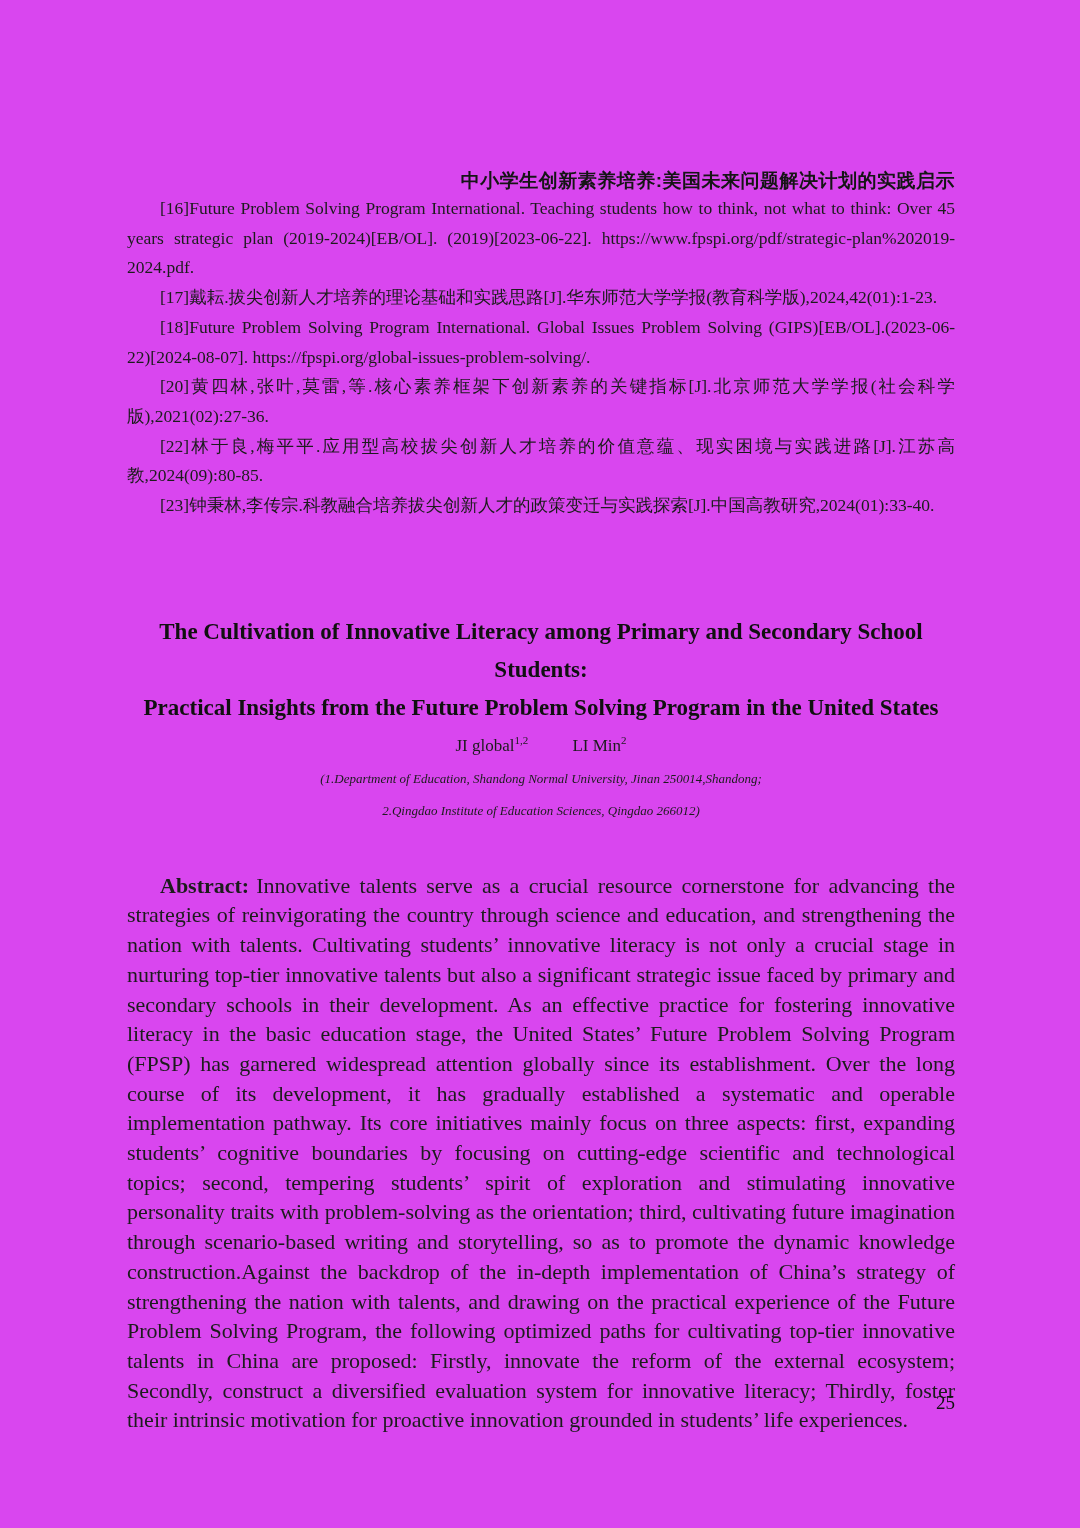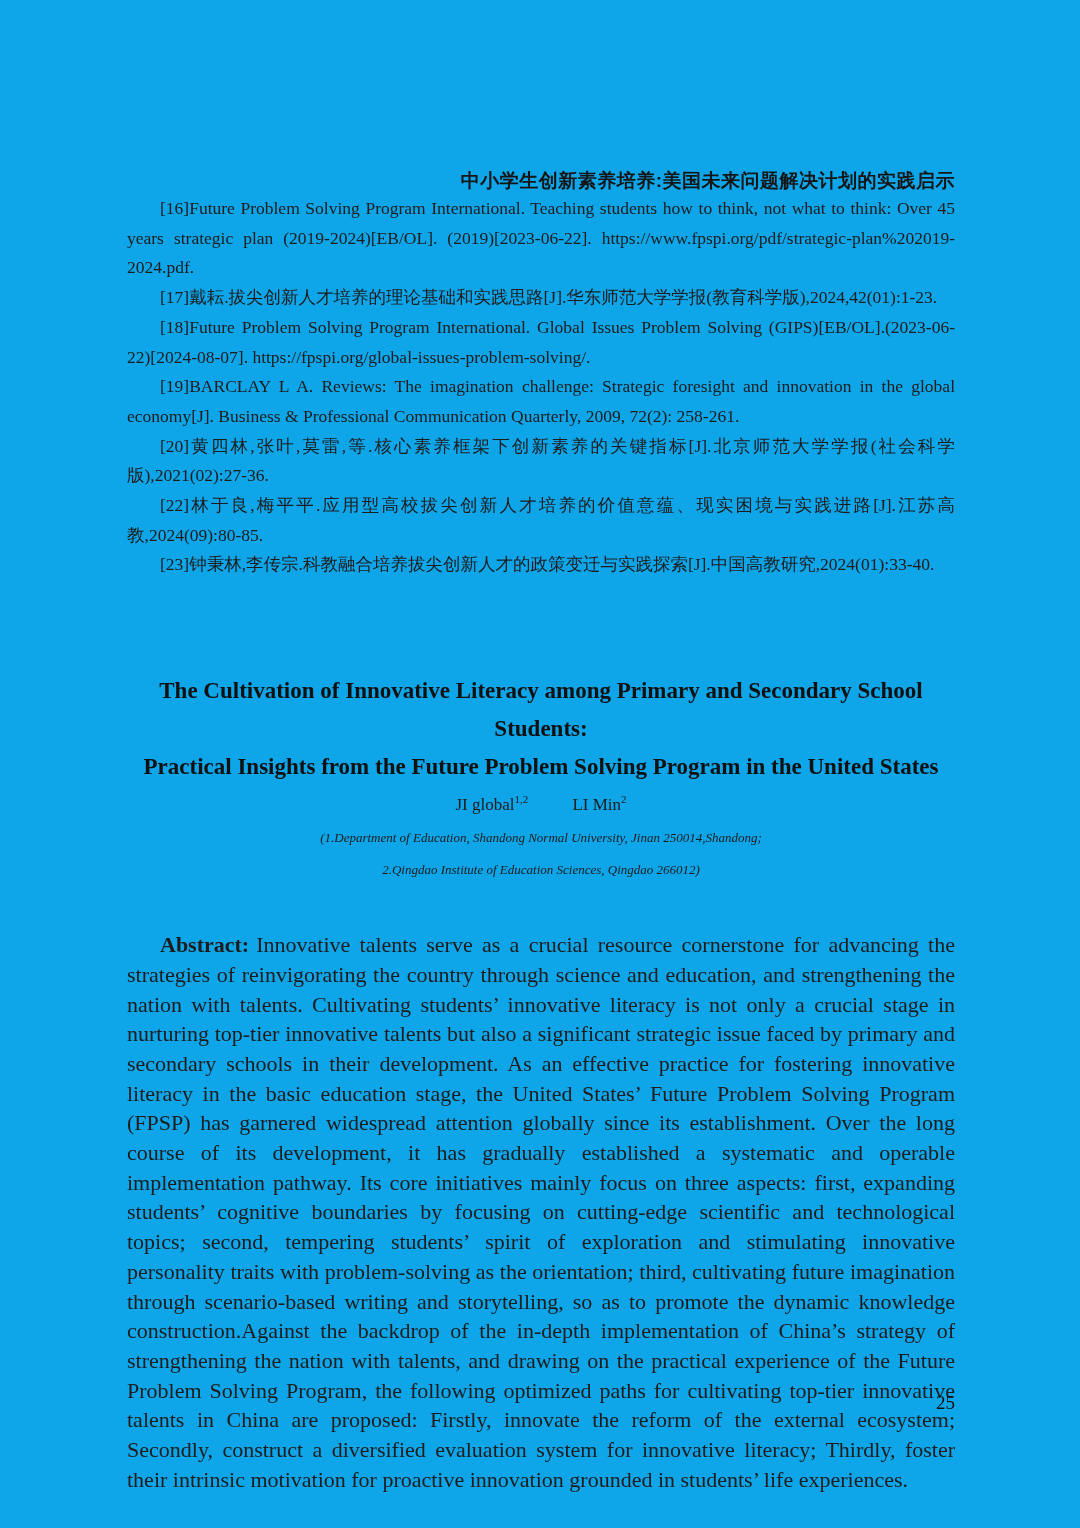--- a/index.html
+++ b/index.html
@@ -1,20 +1,20 @@
 <!DOCTYPE html>
 <html lang="zh"><head>
 <meta charset="utf-8">
 <style>
   html,body{margin:0;padding:0;background:#e8e8e8;}
   .page{
     position:relative;
     width:1080px;height:1528px;
     margin:0 auto;
-    background:#0ea5e9;
+    background:#d946ef;
     color:#1a1a1a;
     font-family:"Liberation Serif", serif;
     overflow:hidden;
   }
   .content{
     position:absolute;
     left:127px; right:125px; top:0;
   }
   .running-header{
     margin-top:168px;
@@ -83,21 +83,20 @@
 
 <div class="page">
   <div class="content">
 
     <div class="running-header">中小学生创新素养培养:美国未来问题解决计划的实践启示</div>
 
     <div class="references">
       <p class="ref">[16]Future Problem Solving Program International. Teaching students how to think, not what to think: Over 45 years strategic plan (2019-2024)[EB/OL]. (2019)[2023-06-22]. https://www.fpspi.org/pdf/strategic-plan%202019-2024.pdf.</p>
       <p class="ref">[17]戴耘.拔尖创新人才培养的理论基础和实践思路[J].华东师范大学学报(教育科学版),2024,42(01):1-23.</p>
       <p class="ref">[18]Future Problem Solving Program International. Global Issues Problem Solving (GIPS)[EB/OL].(2023-06-22)[2024-08-07]. https://fpspi.org/global-issues-problem-solving/.</p>
-      <p class="ref">[19]BARCLAY L A. Reviews: The imagination challenge: Strategic foresight and innovation in the global economy[J]. Business &amp; Professional Communication Quarterly, 2009, 72(2): 258-261.</p>
       <p class="ref">[20]黄四林,张叶,莫雷,等.核心素养框架下创新素养的关键指标[J].北京师范大学学报(社会科学版),2021(02):27-36.</p>
       <p class="ref">[22]林于良,梅平平.应用型高校拔尖创新人才培养的价值意蕴、现实困境与实践进路[J].江苏高教,2024(09):80-85.</p>
       <p class="ref">[23]钟秉林,李传宗.科教融合培养拔尖创新人才的政策变迁与实践探索[J].中国高教研究,2024(01):33-40.</p>
     </div>
 
     <div class="article-title">
       <div>The Cultivation of Innovative Literacy among Primary and Secondary School Students:</div>
       <div>Practical Insights from the Future Problem Solving Program in the United States</div>
     </div>
 

